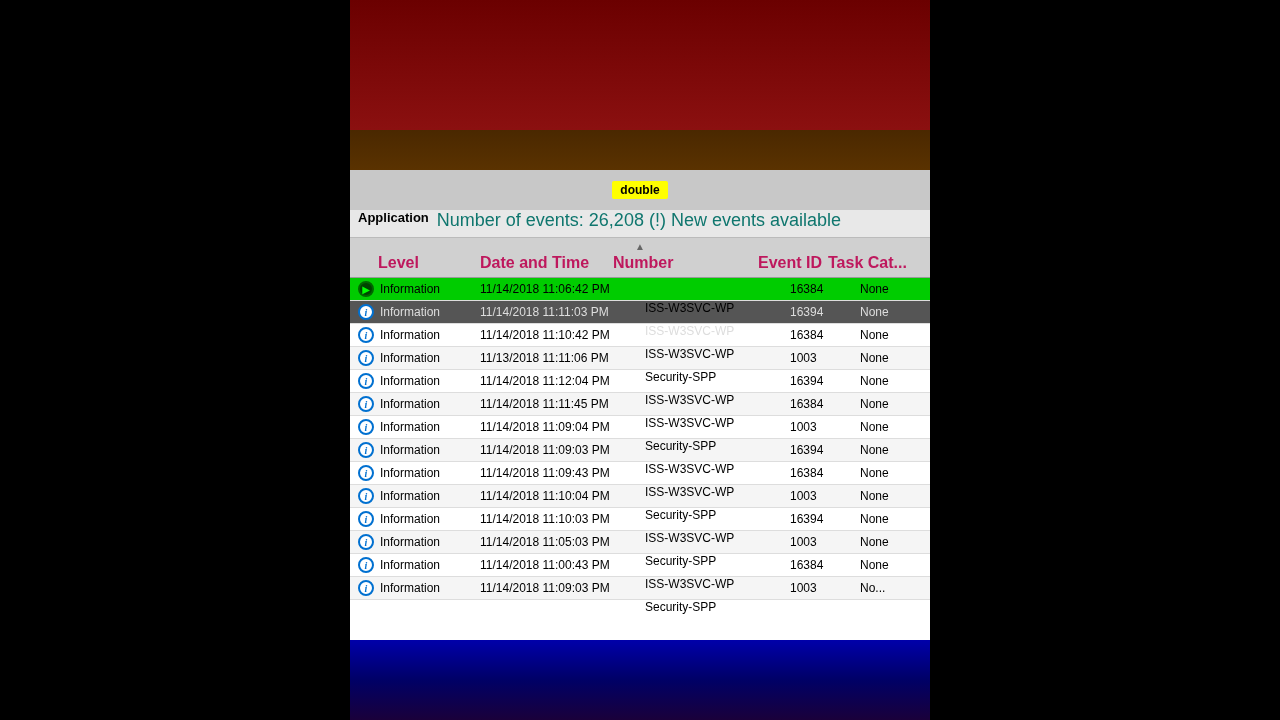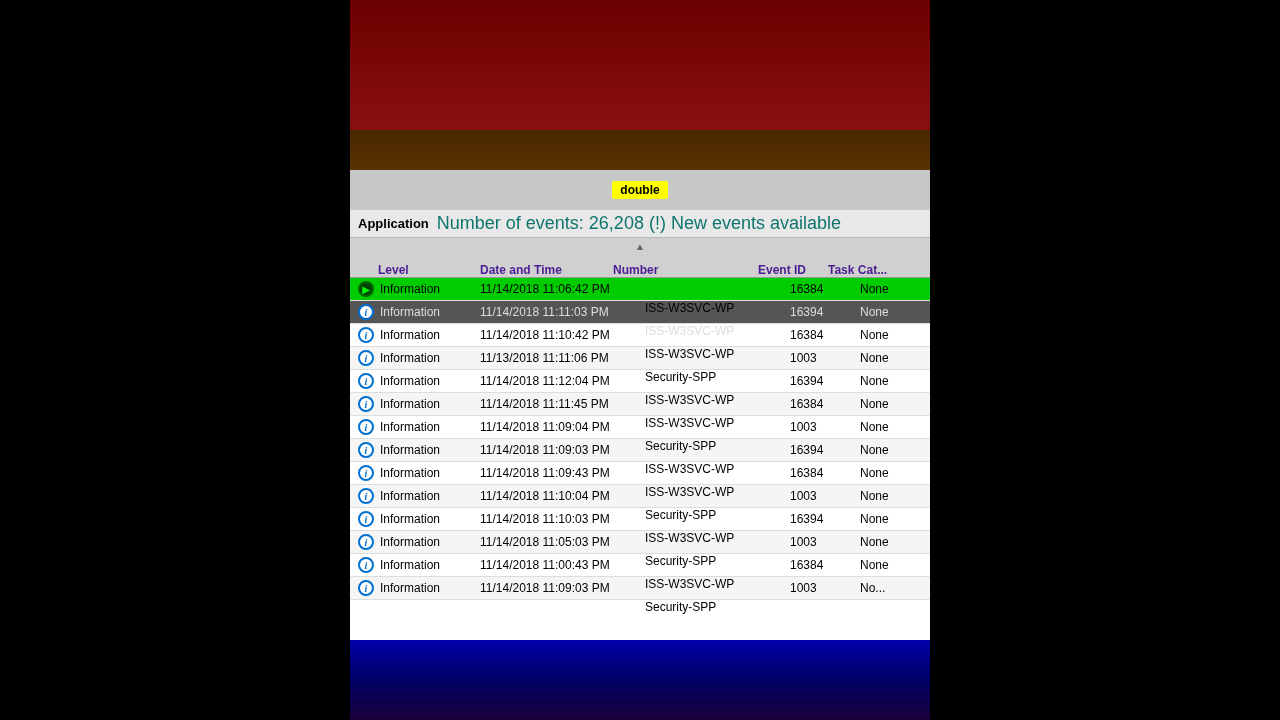--- a/index.html
+++ b/index.html
@@ -64,21 +64,21 @@
       font-weight: bold;
       padding: 2px 8px;
       border-radius: 2px;
     }
 
     
     .app-bar {
       height: 28px;
       background: #e8e8e8;
       display: flex;
-      align-items: center;
+      align-items: flex-start;
       padding: 0 8px;
       border-bottom: 1px solid #bbb;
       gap: 8px;
     }
 
     .app-name {
       font-size: 13px;
       font-weight: 600;
       color: #000;
     }
@@ -100,25 +100,25 @@
     .scroll-up-arrow {
       font-size: 10px;
       color: #666;
     }
 
     
     .table-header {
       height: 24px;
       background: #d0d0d0;
       display: flex;
-      align-items: flex-end;
+      align-items: flex-start;
       border-bottom: 1px solid #999;
-      font-size: 12px;
+      font-size: 16px;
       font-weight: 600;
-      color: #4c1d95;
+      color: #be185d;
     }
 
     .col-level { width: 130px; padding-left: 28px; }
     .col-datetime { width: 133px; }
     .col-source { width: 145px; }
     .col-eventid { width: 70px; }
     .col-taskcat { flex: 1; }
 
     
     .table-body {

